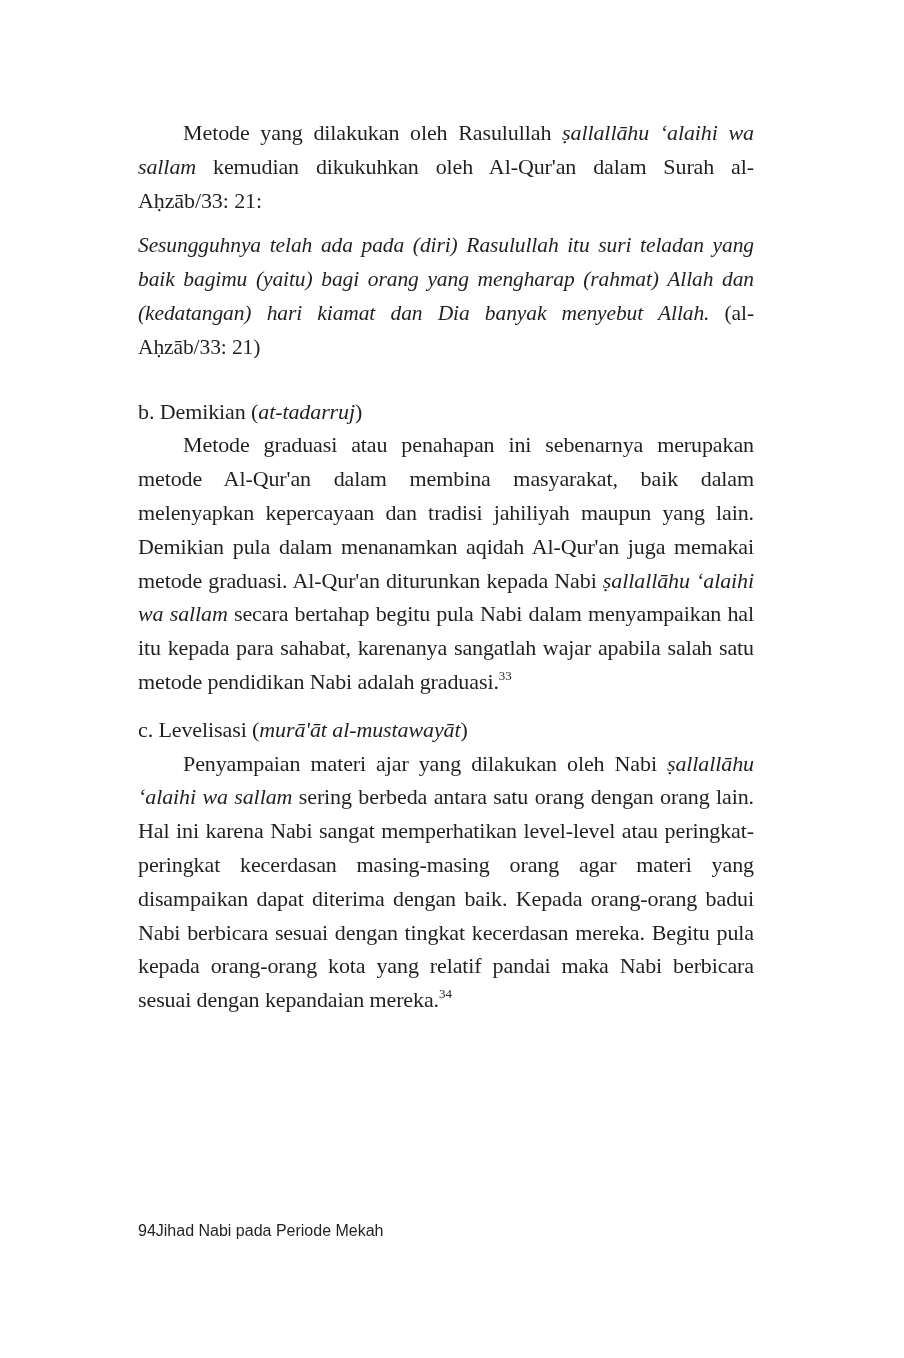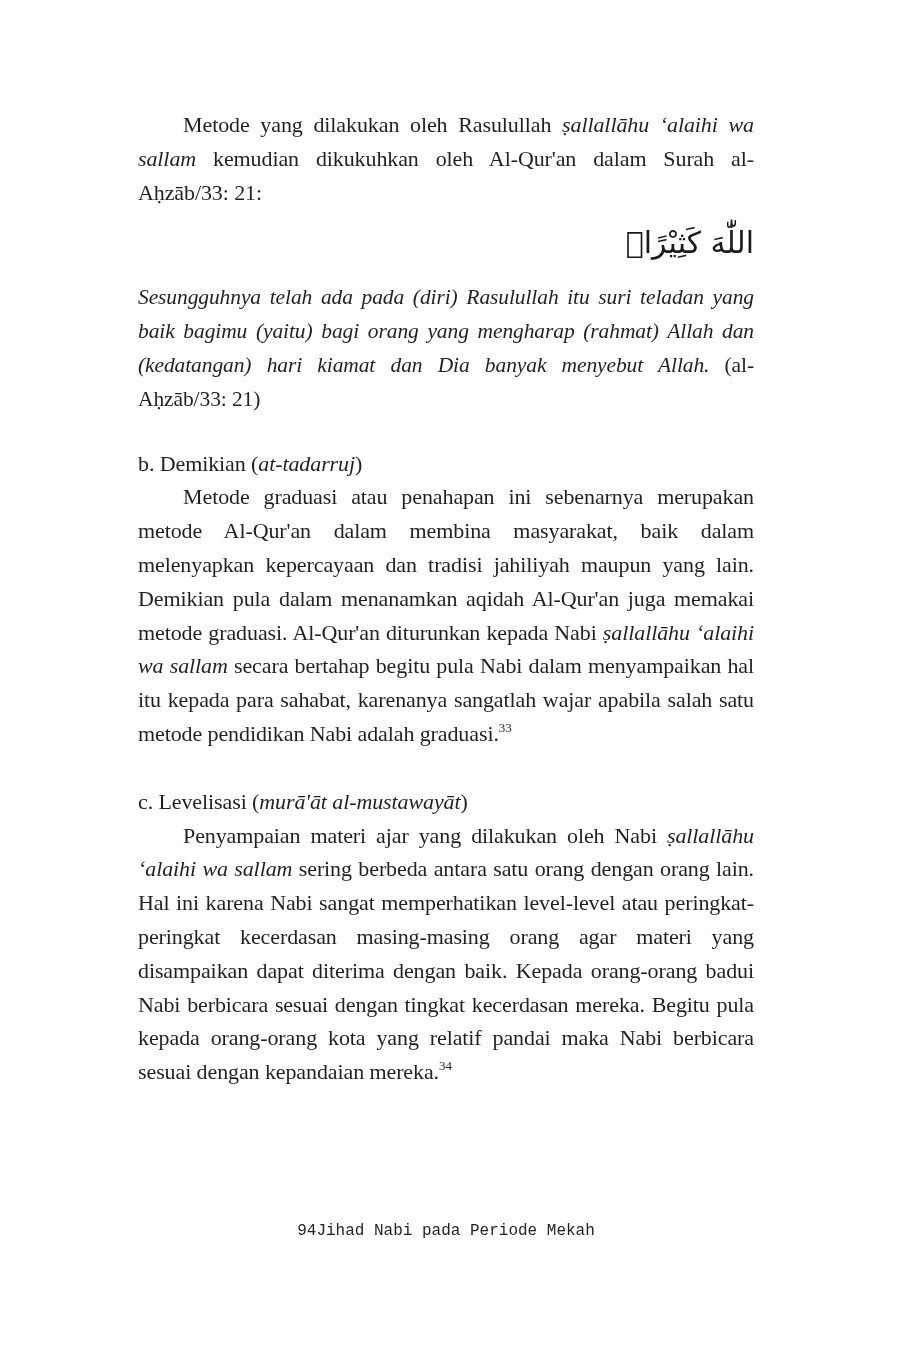--- a/index.html
+++ b/index.html
@@ -11,21 +11,21 @@
       width: 904px;
       height: 1358px;
       position: relative;
       overflow: hidden;
       color: #231f20;
       font-family: "Liberation Serif", "DejaVu Serif", serif;
     }
     .page {
       position: absolute;
       left: 138px;
-      top: 108px;
+      top: 116px;
       width: 616px;
     }
     p {
       margin: 0;
       font-size: 22px;
       line-height: 33.8px;
       text-align: justify;
       letter-spacing: -0.1px;
     }
     .indent { text-indent: 45px; }
@@ -44,51 +44,50 @@
     }
     .translation {
       margin-top: 12px;
       font-size: 21.5px;
       line-height: 33.8px;
     }
     .heading {
       margin-top: 30px;
     }
     .heading.c {
-      margin-top: 34px;
+      margin-top: 14px;
     }
     sup {
       font-size: 13px;
       vertical-align: 9px;
       line-height: 0;
     }
     .footer {
       position: absolute;
       top: 1222px;
       left: 138px;
       width: 616px;
-      font-family: Liberation Mono, monospace;
+      font-family: Liberation Sans, sans-serif;
       font-size: 16px;
       color: #231f20;
       display: flex;
-      justify-content: center;
+      justify-content: flex-start;
     }
     .footer .running-title {
       font-size: 16px;
     }
   </style>
 </head>
 <body>
 
 <div class="page">
 
   <p class="indent"><span>Metode yang dilakukan oleh Rasulullah </span><em>ṣallallāhu ‘alaihi wa sallam</em><span> kemudian dikukuhkan oleh Al-Qur'an dalam Surah al-Aḥzāb/33: 21:</span></p>
 
   <div class="arabic">
-    <div class="arabic-line2">اللّٰهَ كَثِيْرًاۗ</div>
   </div>
 
   <p class="translation"><em>Sesungguhnya telah ada pada (diri) Rasulullah itu suri teladan yang baik bagimu (yaitu) bagi orang yang mengharap (rahmat) Allah dan (kedatangan) hari kiamat dan Dia banyak menyebut Allah.</em><span> (al-Aḥzāb/33: 21)</span></p>
 
   <p class="heading"><span>b. Demikian (</span><em>at-tadarruj</em><span>)</span></p>
 
   <p class="indent"><span>Metode graduasi atau penahapan ini sebenarnya merupakan metode Al-Qur'an dalam membina masyarakat, baik dalam melenyapkan kepercayaan dan tradisi jahiliyah maupun yang lain. Demikian pula dalam menanamkan aqidah Al-Qur'an juga memakai metode graduasi. Al-Qur'an diturunkan kepada Nabi </span><em>ṣallallāhu ‘alaihi wa sallam</em><span> secara bertahap begitu pula Nabi dalam menyampaikan hal itu kepada para sahabat, karenanya sangatlah wajar apabila salah satu metode pendidikan Nabi adalah graduasi.</span><sup>33</sup></p>
 
   <p class="heading c"><span>c. Levelisasi (</span><em>murā'āt al-mustawayāt</em><span>)</span></p>
 

